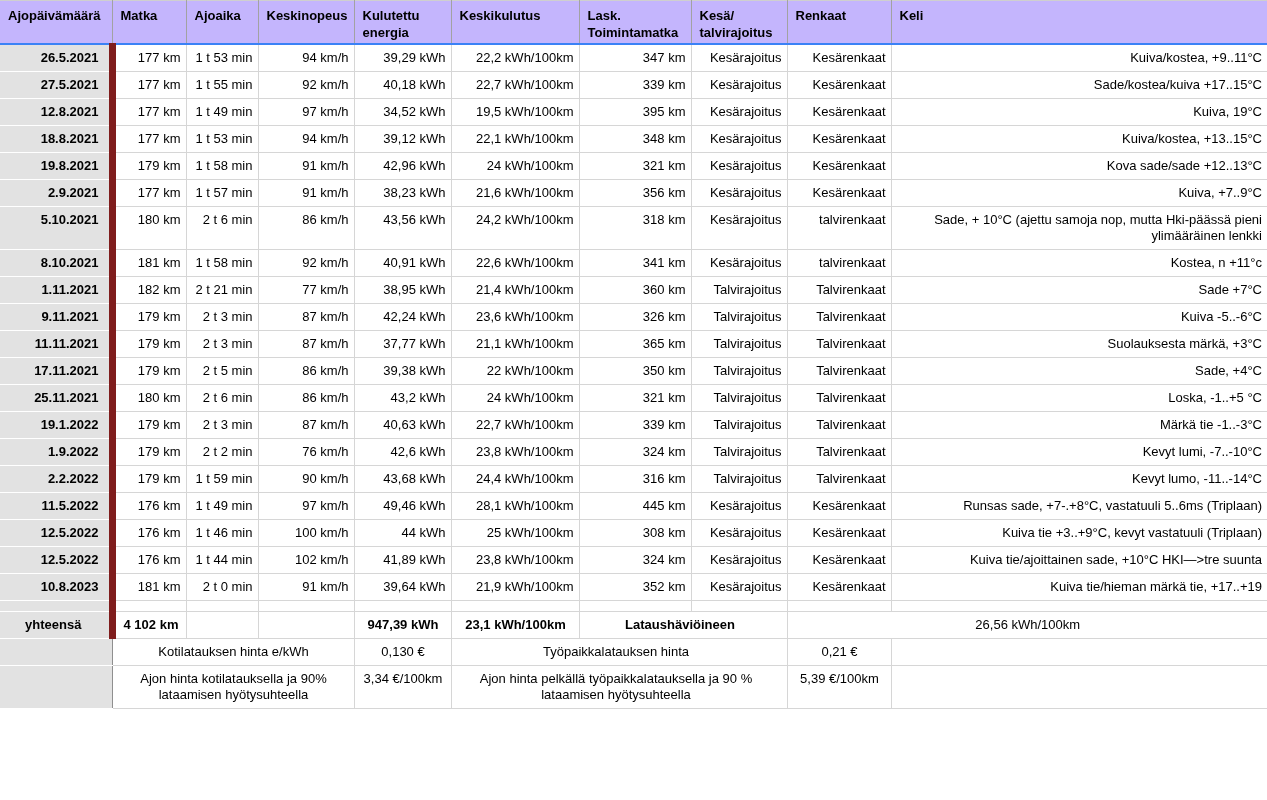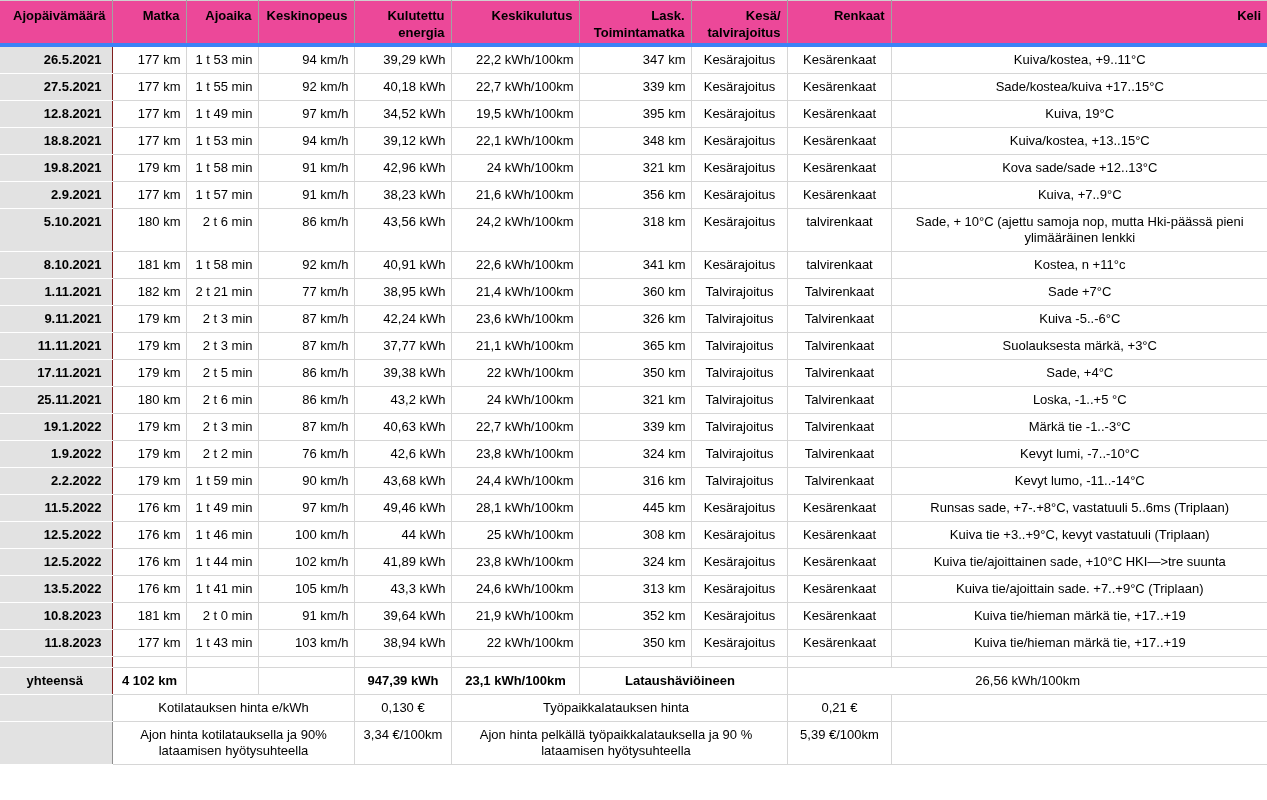--- a/index.html
+++ b/index.html
@@ -7,27 +7,27 @@
   table {
     border-collapse:collapse;
     table-layout:fixed;
     width:1267px;
     font-family:"Liberation Sans", sans-serif;
     font-size:13px;
     line-height:16px;
     color:#000000;
   }
   thead th {
-    background:#ec4899;
+    background:#c4b5fd;
     font-weight:bold;
-    text-align:right;
+    text-align:left;
     vertical-align:top;
     padding:6px 6px 2px 8px;
     border-top:1px solid #cfcfcf;
-    border-bottom:4px solid #3b82f6;
+    border-bottom:2px solid #3b82f6;
     border-right:1px solid #a2a2a2;
     white-space:pre-line;
     line-height:17px;
     height:34px;
     box-sizing:content-box;
     overflow:hidden;
   }
   thead th:last-child { border-right:none; }
   td {
     vertical-align:top;
@@ -35,26 +35,26 @@
     border-right:1px solid #d6d6d6;
     border-bottom:1px solid #d6d6d6;
     overflow:hidden;
     white-space:normal;
   }
   td.c0 {
     background:#e2e2e2;
     font-weight:bold;
     text-align:right;
     padding-right:10px;
-    border-right:1px solid #7f1d1d;
+    border-right:7px solid #7f1d1d;
     border-bottom:1px solid #ffffff;
   }
   td.c1, td.c2, td.c3, td.c4, td.c5, td.c6 { text-align:right; }
-  td.c7, td.c8 { text-align:center;margin-left:20px; }
-  td.c9 { text-align:center; border-right:none; }
+  td.c7, td.c8 { text-align:right;margin-left:20px; }
+  td.c9 { text-align:right; border-right:none; }
   td.ar { text-align:center; }
   td.al { text-align:center;border-radius:8px; }
   td.b  { font-weight:bold; }
   td.pr12 { padding-right:12px; }
   td.nbr { border-right:none; }
   td.datecell {
     background:#e2e2e2;
     border-right:1px solid #8f8f8f;
     border-bottom:1px solid #ffffff;
   }
@@ -316,51 +316,27 @@
         <td class="c2">1 t 44 min</td>
         <td class="c3">102 km/h</td>
         <td class="c4">41,89 kWh</td>
         <td class="c5">23,8 kWh/100km</td>
         <td class="c6">324 km</td>
         <td class="c7">Kesärajoitus</td>
         <td class="c8">Kesärenkaat</td>
         <td class="c9">Kuiva tie/ajoittainen sade, +10°C HKI—&gt;tre suunta</td>
       </tr>
       <tr>
-        <td class="c0">13.5.2022</td>
-        <td class="c1">176 km</td>
-        <td class="c2">1 t 41 min</td>
-        <td class="c3">105 km/h</td>
-        <td class="c4">43,3 kWh</td>
-        <td class="c5">24,6 kWh/100km</td>
-        <td class="c6">313 km</td>
-        <td class="c7">Kesärajoitus</td>
-        <td class="c8">Kesärenkaat</td>
-        <td class="c9">Kuiva tie/ajoittain sade. +7..+9°C (Triplaan)</td>
-      </tr>
-      <tr>
         <td class="c0">10.8.2023</td>
         <td class="c1">181 km</td>
         <td class="c2">2 t 0 min</td>
         <td class="c3">91 km/h</td>
         <td class="c4">39,64 kWh</td>
         <td class="c5">21,9 kWh/100km</td>
         <td class="c6">352 km</td>
-        <td class="c7">Kesärajoitus</td>
-        <td class="c8">Kesärenkaat</td>
-        <td class="c9">Kuiva tie/hieman märkä tie, +17..+19</td>
-      </tr>
-      <tr>
-        <td class="c0">11.8.2023</td>
-        <td class="c1">177 km</td>
-        <td class="c2">1 t 43 min</td>
-        <td class="c3">103 km/h</td>
-        <td class="c4">38,94 kWh</td>
-        <td class="c5">22 kWh/100km</td>
-        <td class="c6">350 km</td>
         <td class="c7">Kesärajoitus</td>
         <td class="c8">Kesärenkaat</td>
         <td class="c9">Kuiva tie/hieman märkä tie, +17..+19</td>
       </tr>
       <tr>
         <td class="c0"></td>
         <td class="c1"></td>
         <td class="c2"></td>
         <td class="c3"></td>
         <td class="c4"></td>

